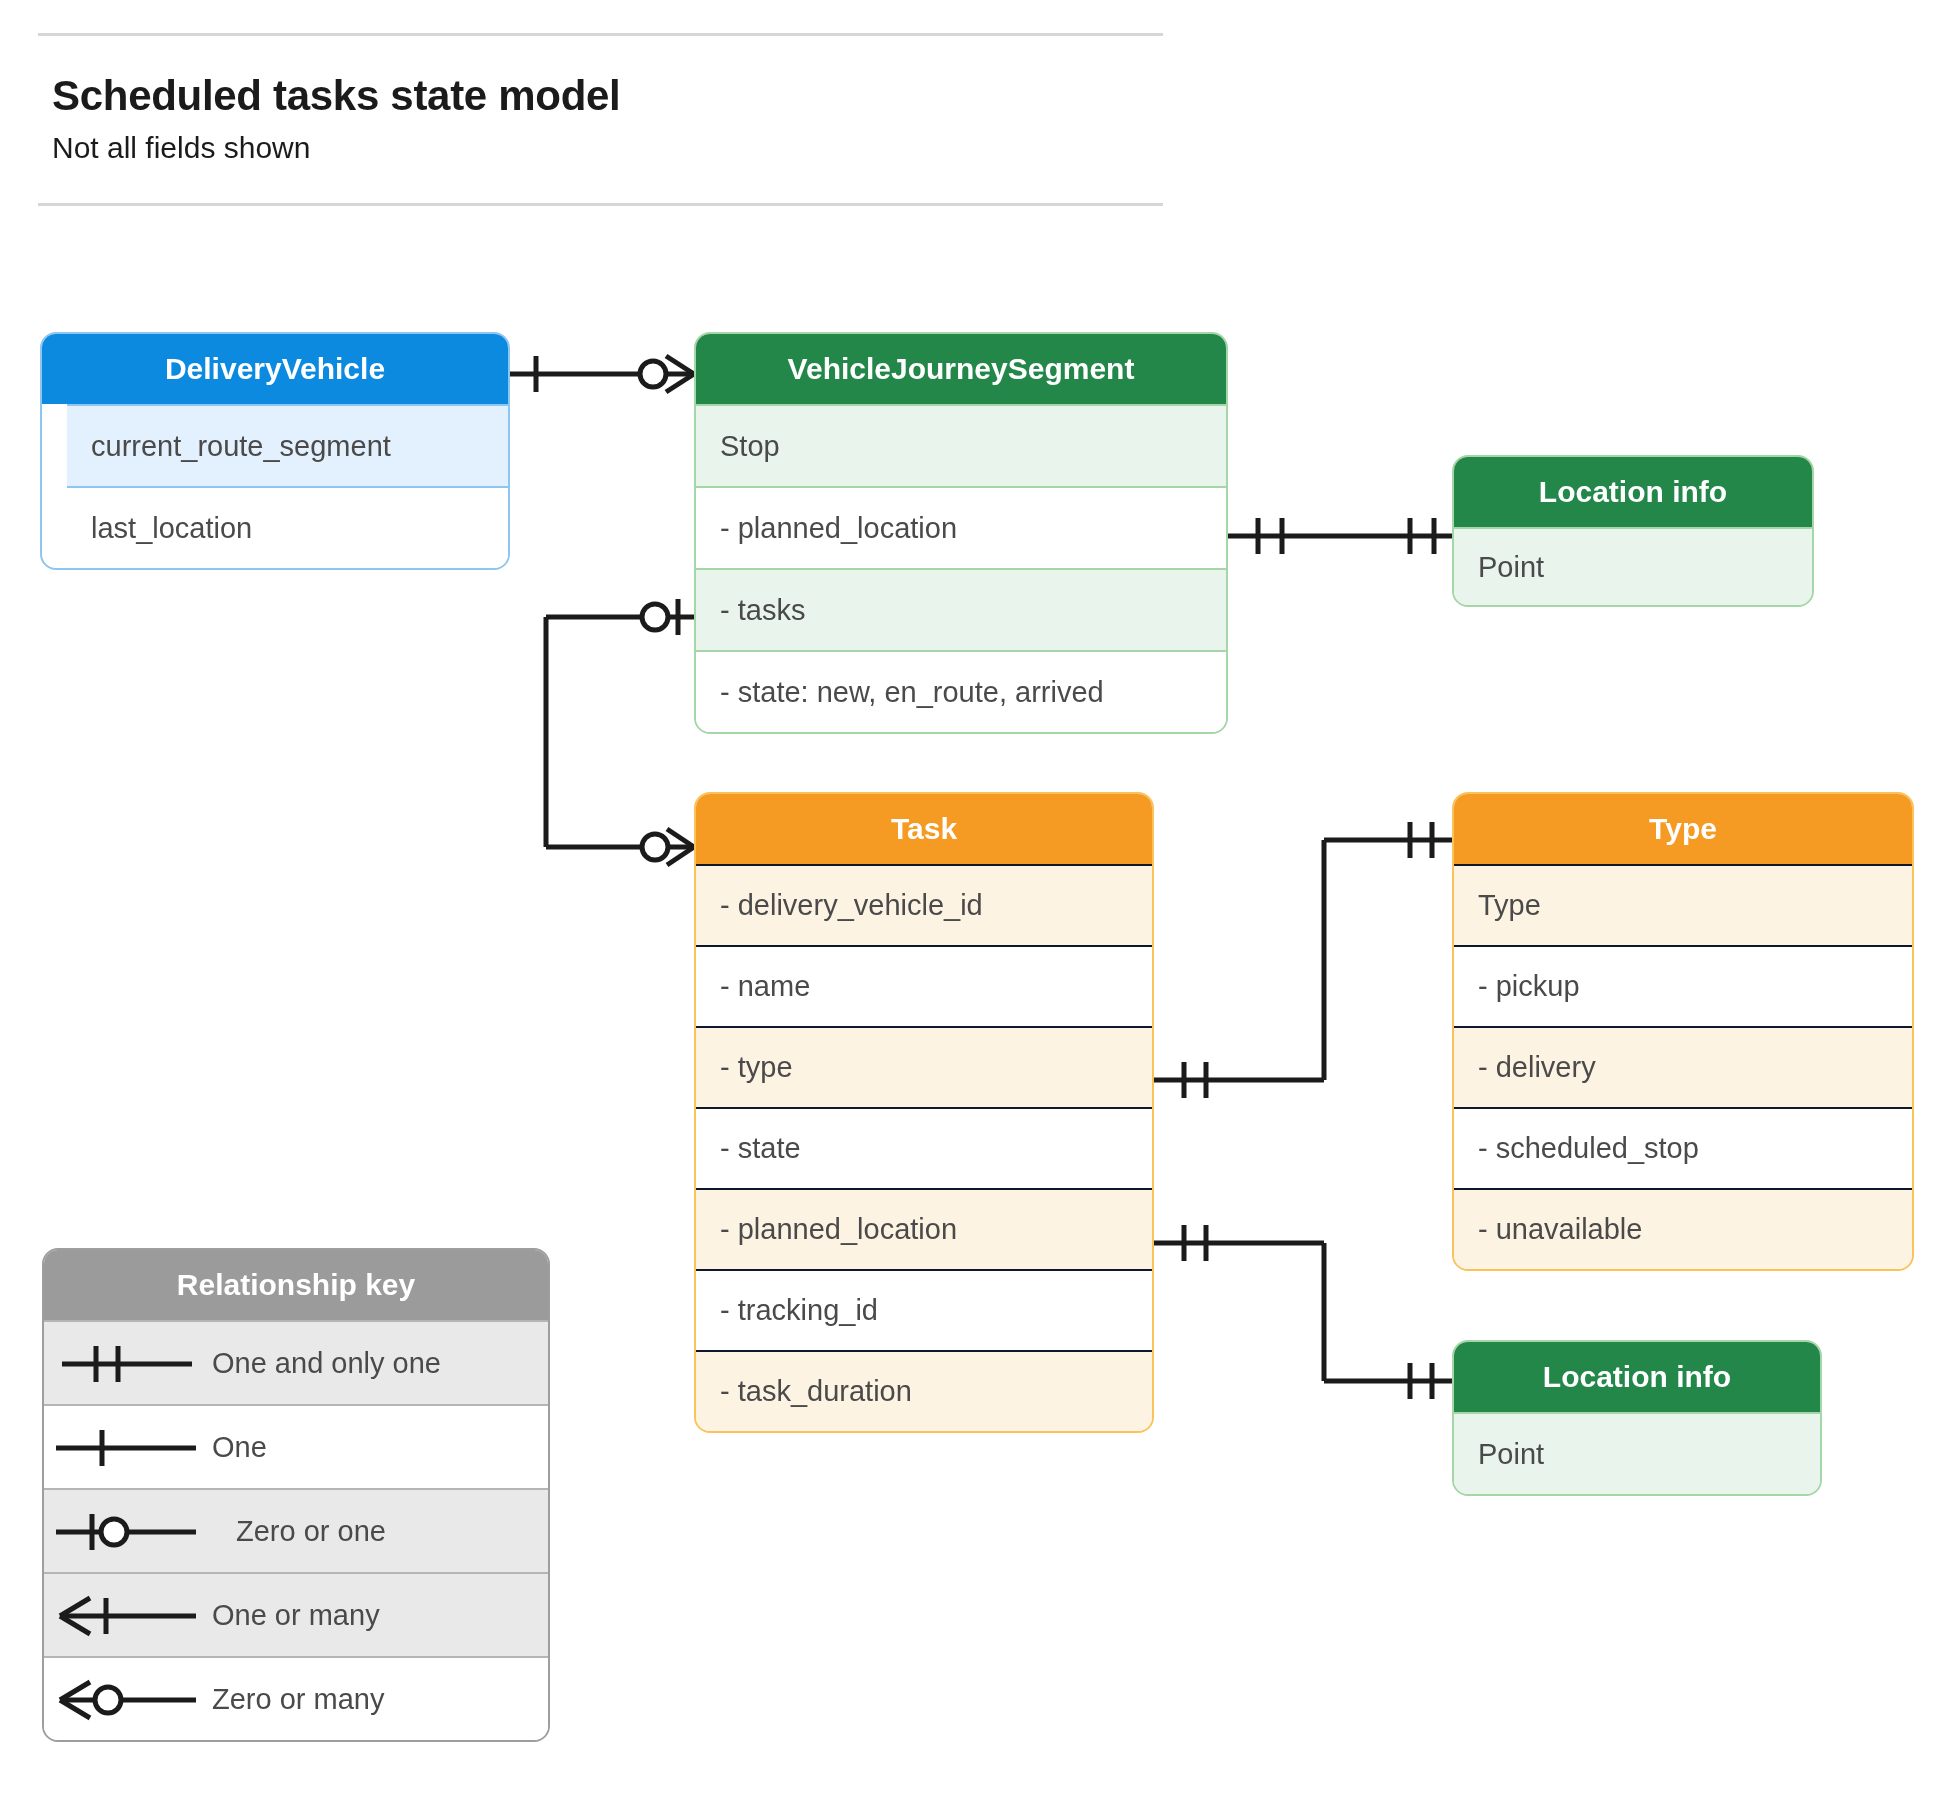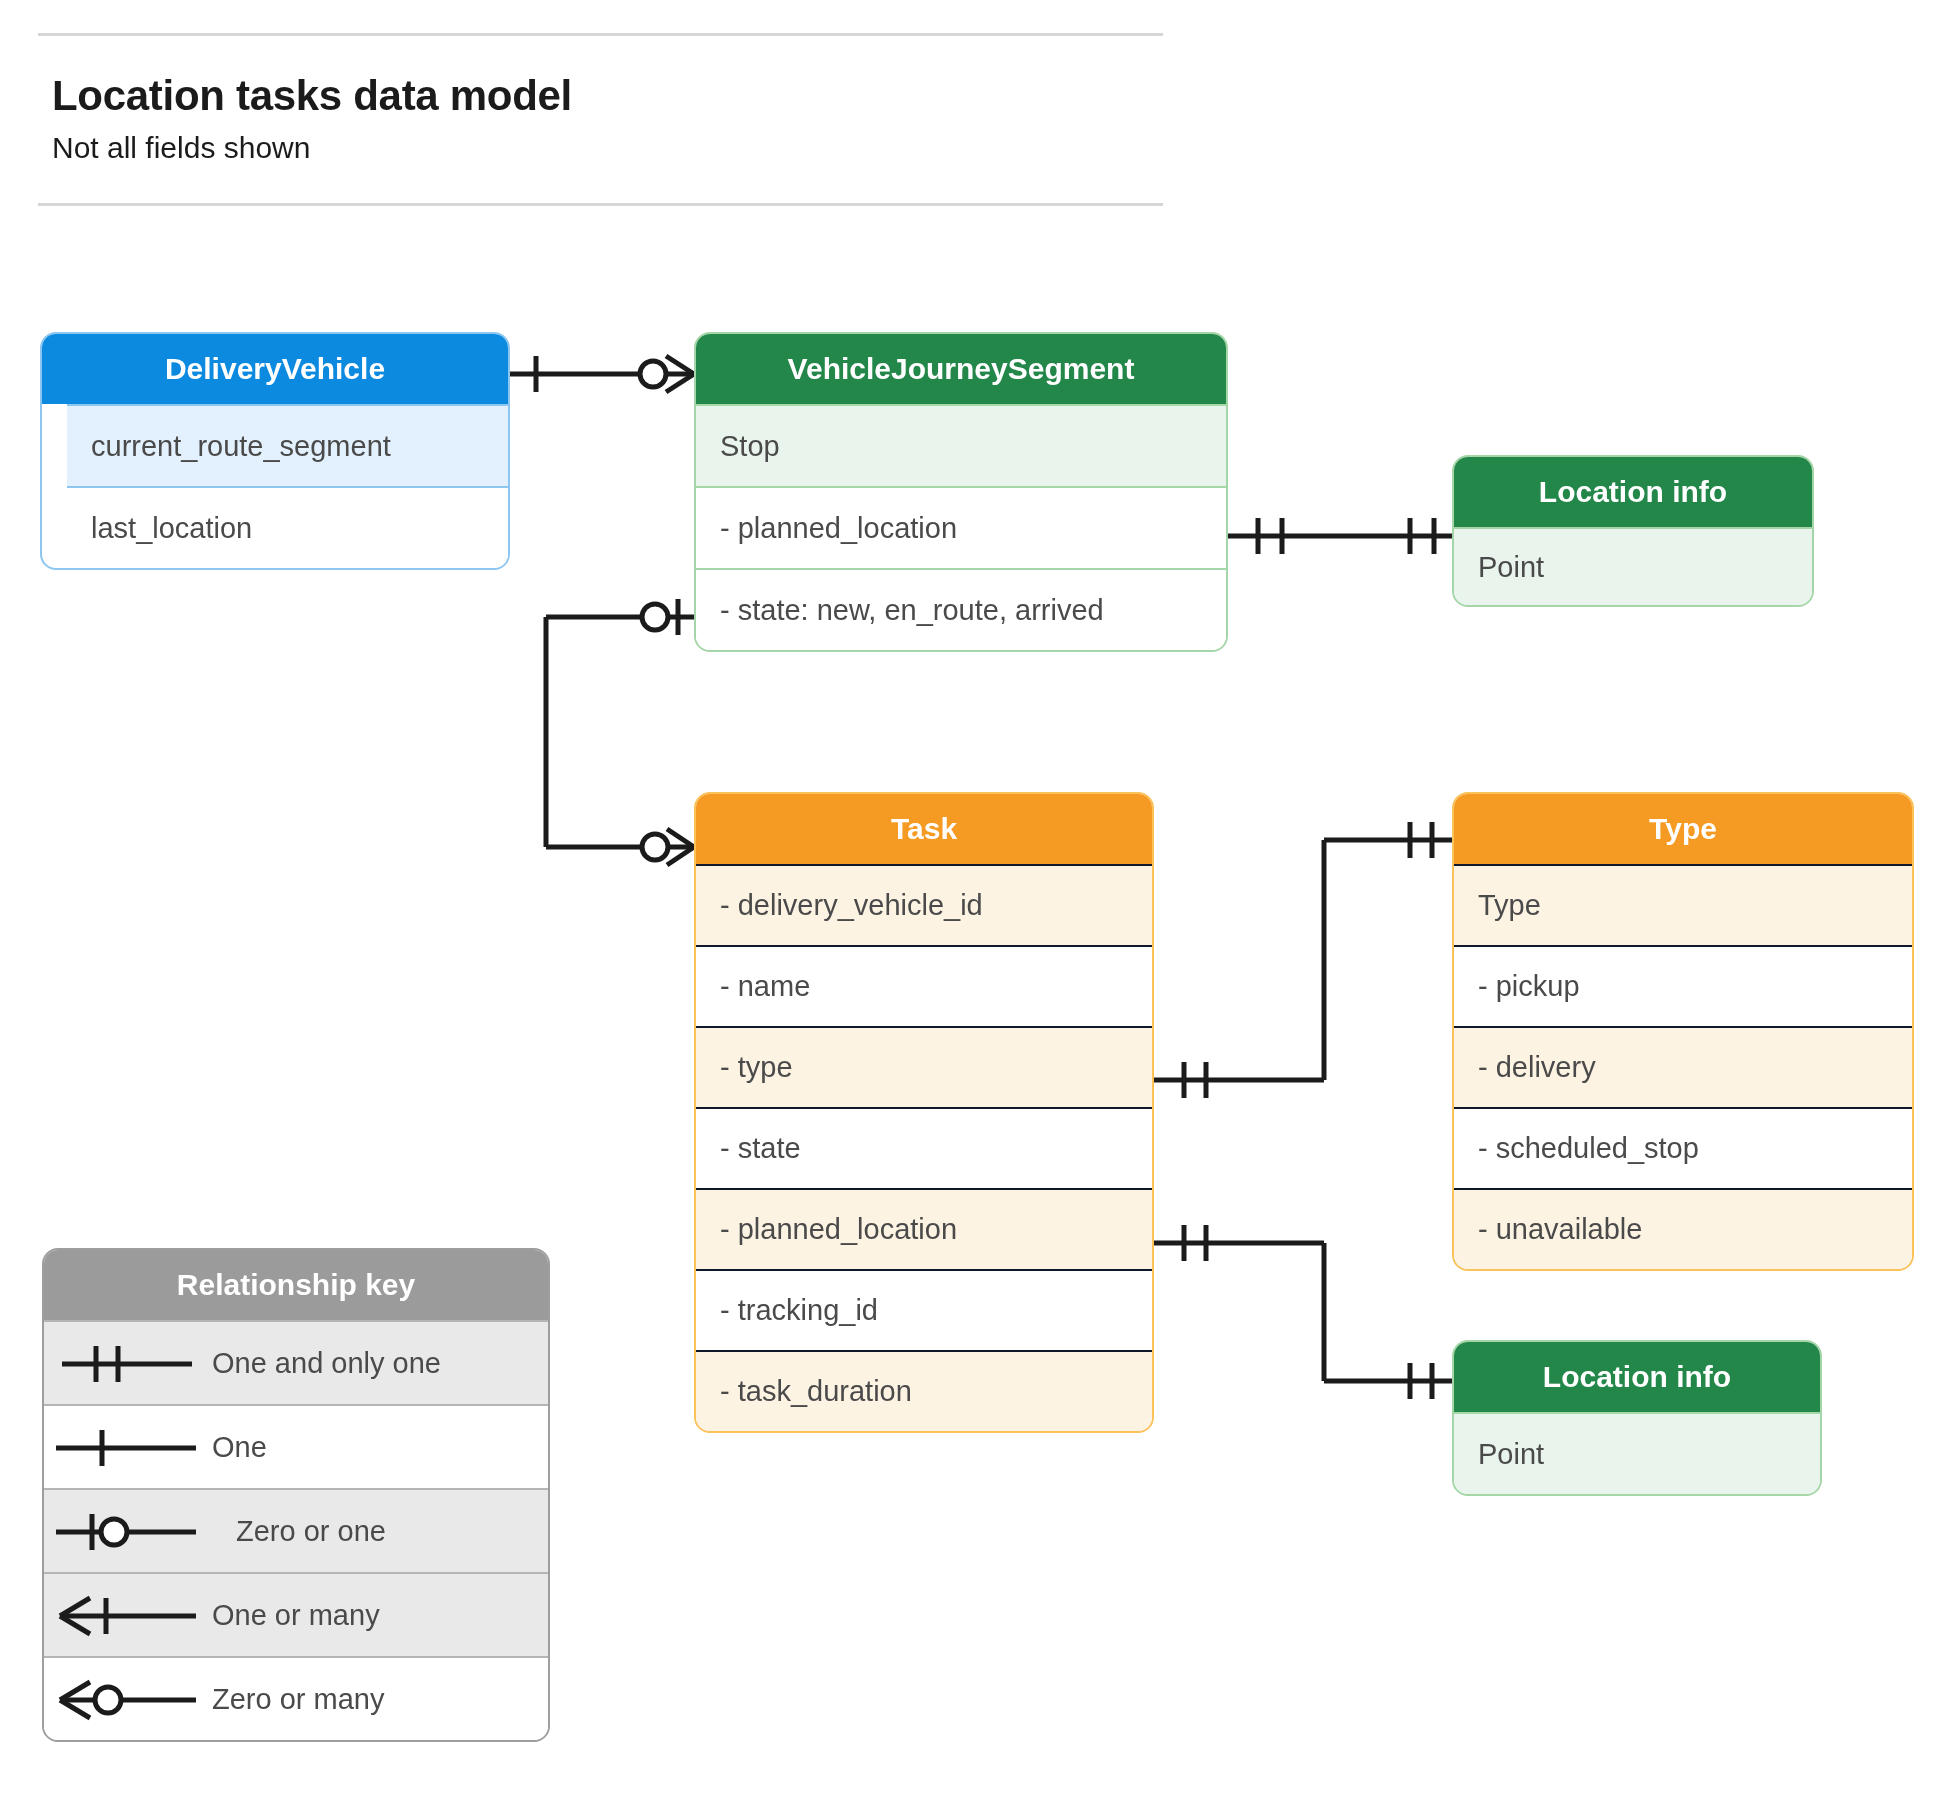--- a/index.html
+++ b/index.html
@@ -112,21 +112,21 @@
 
   
   #wires { position: absolute; left: 0; top: 0; width: 1940px; height: 1805px; pointer-events: none; }
 </style>
 </head>
 <body>
 
 <div id="root">
 
   <div class="hdr-rule" id="rule-top"></div>
-  <div id="page-title">Location tasks data model</div>
+  <div id="page-title">Scheduled tasks state model</div>
   <div id="page-subtitle">Not all fields shown</div>
   <div class="hdr-rule" id="rule-bottom"></div>
 
   <svg id="wires" viewBox="0 0 1940 1805" width="1940" height="1805">
     <g stroke="#1b1b1b" stroke-width="5" fill="none" stroke-linecap="butt">
 
       <line x1="510" y1="374" x2="694" y2="374"></line>
 
       <line x1="536" y1="356" x2="536" y2="392"></line>
 
@@ -173,20 +173,21 @@
   <div class="entity e-blue" id="ent-delivery-vehicle" style="left:40px; top:332px; width:470px;">
     <div class="ent-title">DeliveryVehicle</div>
     <div class="ent-row alt" style="height:82px;">current_route_segment</div>
     <div class="ent-row plain" style="height:82px;">last_location</div>
   </div>
 
   <div class="entity e-green" id="ent-vjs" style="left:694px; top:332px; width:534px;">
     <div class="ent-title">VehicleJourneySegment</div>
     <div class="ent-row alt" style="height:82px;">Stop</div>
     <div class="ent-row plain" style="height:82px;">-  planned_location</div>
+    <div class="ent-row alt" style="height:82px;">- tasks</div>
     <div class="ent-row plain" style="height:82px;">- state: new, en_route, arrived</div>
   </div>
 
   <div class="entity e-green" id="ent-loc-top" style="left:1452px; top:455px; width:362px;">
     <div class="ent-title">Location info</div>
     <div class="ent-row alt" style="height:78px;">Point</div>
   </div>
 
   <div class="entity e-orange" id="ent-task" style="left:694px; top:792px; width:460px;">
     <div class="ent-title">Task</div>

